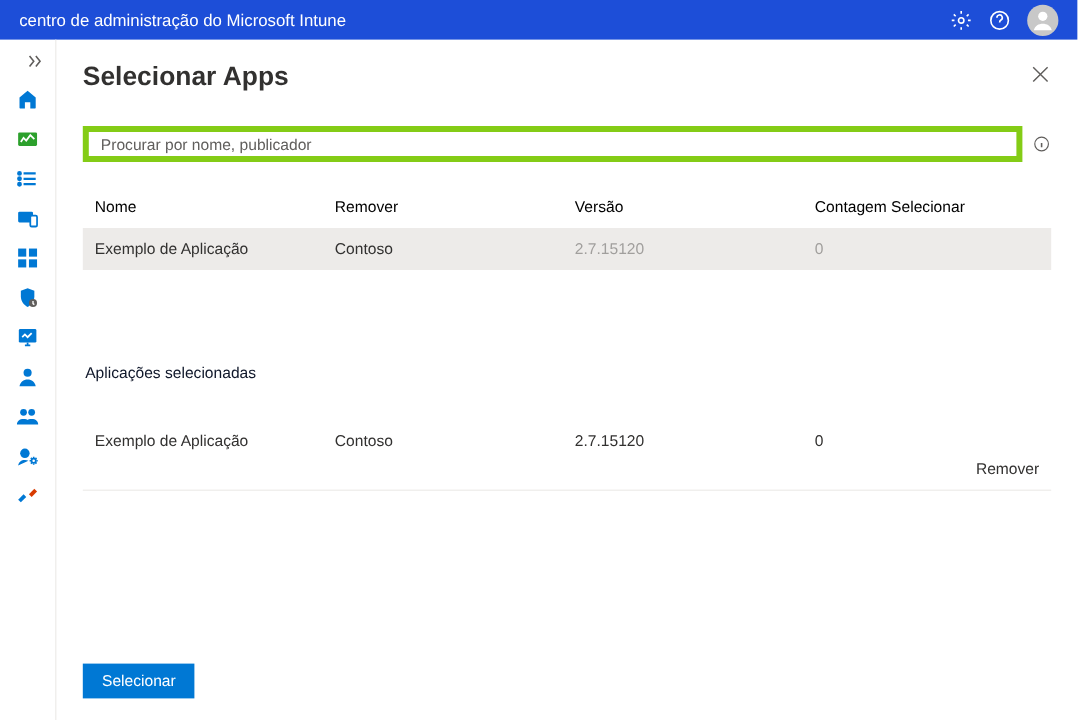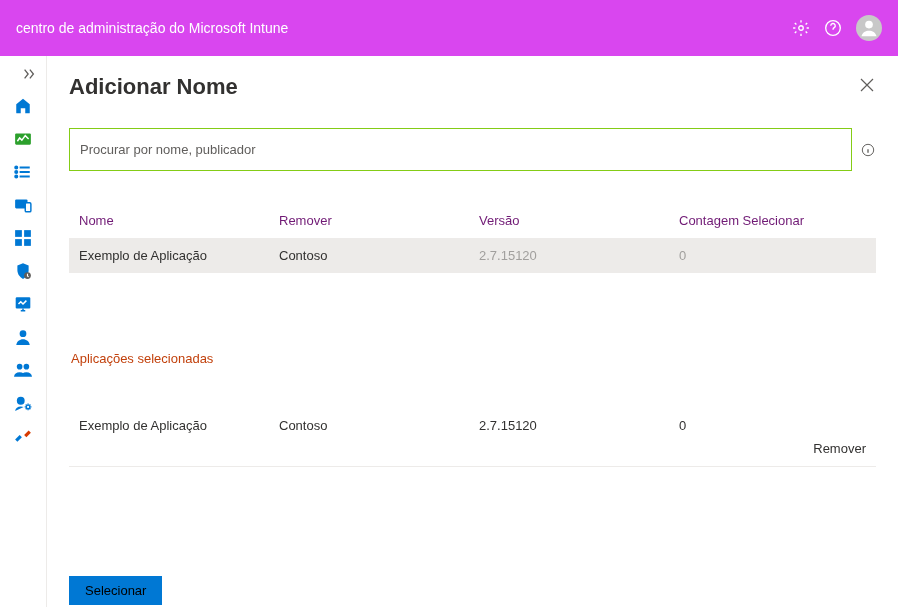--- a/index.html
+++ b/index.html
@@ -7,23 +7,23 @@
       font-family: 'Segoe UI', Tahoma, sans-serif;
       font-size: 13px;
       color: #323130;
       background: #fff;
       width: 898px;
       height: 607px;
       overflow: hidden;
       position: relative;
     }
     .header {
-      background: #d946ef;
+      background: #1d4ed8;
       color: #fff;
-      height: 56px;
+      height: 33px;
       display: flex;
       align-items: center;
       padding: 0 16px;
       justify-content: space-between;
     }
     .header-title { font-size: 14px; font-weight: 400; }
     .header-actions { display: flex; align-items: center; gap: 14px; }
     .header-icon { width: 18px; height: 18px; cursor: pointer; display: flex; align-items: center; justify-content: center; }
     .avatar { width: 26px; height: 26px; border-radius: 50%; background: #c8c8c8; display: flex; align-items: center; justify-content: center; cursor: pointer; }
     
@@ -49,65 +49,65 @@
       display: flex;
       flex-direction: column;
     }
     .content-header { display: flex; justify-content: space-between; align-items: flex-start; margin-bottom: 28px; }
     .page-title { font-size: 22px; font-weight: 600; color: #323130; }
     .close-btn { cursor: pointer; color: #605e5c; padding: 2px; margin-top:2px;}
     
     .search-row { display: flex; align-items: center; gap: 8px; margin-bottom: 30px; }
     .search-input {
       flex: 1;
-      height: 43px;
-      border: 1px solid #84cc16;
+      height: 30px;
+      border: 5px solid #84cc16;
       padding: 0 10px;
       font-size: 13px;
       font-family: inherit;
       outline: none;
     }
     .search-input::placeholder { color: #605e5c; }
     .info-icon { color: #605e5c; cursor: pointer; width:16px; height:16px; display:flex; align-items:center; justify-content:center;}
     
-    .table-header { display: flex; padding: 0 10px 10px 10px; font-size: 13px; color: #701a75; margin-top: 12px; }
+    .table-header { display: flex; padding: 0 10px 10px 10px; font-size: 13px; color: #000000; }
     .col-name { width: 200px; }
     .col-pub { width: 200px; }
     .col-ver { width: 200px; }
     .col-count { flex: 1; }
     .col-action { width: 70px; text-align: right; margin-top: 47px; }
     
     .table-row {
       display: flex;
       padding: 10px 10px;
       background: #edebe9;
       font-size: 13px;
       cursor: pointer;
     }
     .table-row .col-ver, .table-row .col-count { color: #a19f9d; }
     
-    .section-label { font-size: 13px; color: #c2410c; margin-top: 78px; margin-bottom: 18px; padding-left:2px;}
+    .section-label { font-size: 13px; color: #0f172a; margin-top: 78px; margin-bottom: 8px; padding-left:2px;}
     
     .selected-row {
       display: flex;
       padding: 10px 10px;
       border-bottom: 1px solid #edebe9;
       font-size: 13px;
       align-items: center;
     }
     .remove-link { color: #323130; cursor: pointer; font-size: 13px; }
     
     .footer {
       position: absolute;
       bottom: 18px;
       left: 22px;
     }
     .select-btn {
       background: #0078d4;
-      color: #000000;
+      color: #ffffff;
       border: none;
       padding: 7px 16px;
       font-size: 13px;
       cursor: pointer;
       font-family: inherit;
     }
   </style>
 </head>
 <body>
 
@@ -213,21 +213,21 @@
     <div class="nav-item">
       <svg viewBox="0 0 16 16" fill="currentColor">
           <path d="M3 13l4-4-2-2-4 4 2 2z" fill="#0078d4"></path>
           <path d="M13 3l-4 4 2 2 4-4-2-2z" fill="#d83b01"></path>
         </svg>
     </div>
   </div>
 
   <div class="content">
     <div class="content-header">
-      <div class="page-title">Adicionar Nome</div>
+      <div class="page-title">Selecionar Apps</div>
       <div class="close-btn">
         <svg width="14" height="14" viewBox="0 0 14 14" stroke="currentColor" stroke-width="1.2" fill="none">
             <path d="M1 1l12 12M13 1L1 13"></path>
           </svg>
       </div>
     </div>
 
     <div class="search-row">
       <input class="search-input" type="text" placeholder="Procurar por nome, publicador" style="">
       <div class="info-icon">

